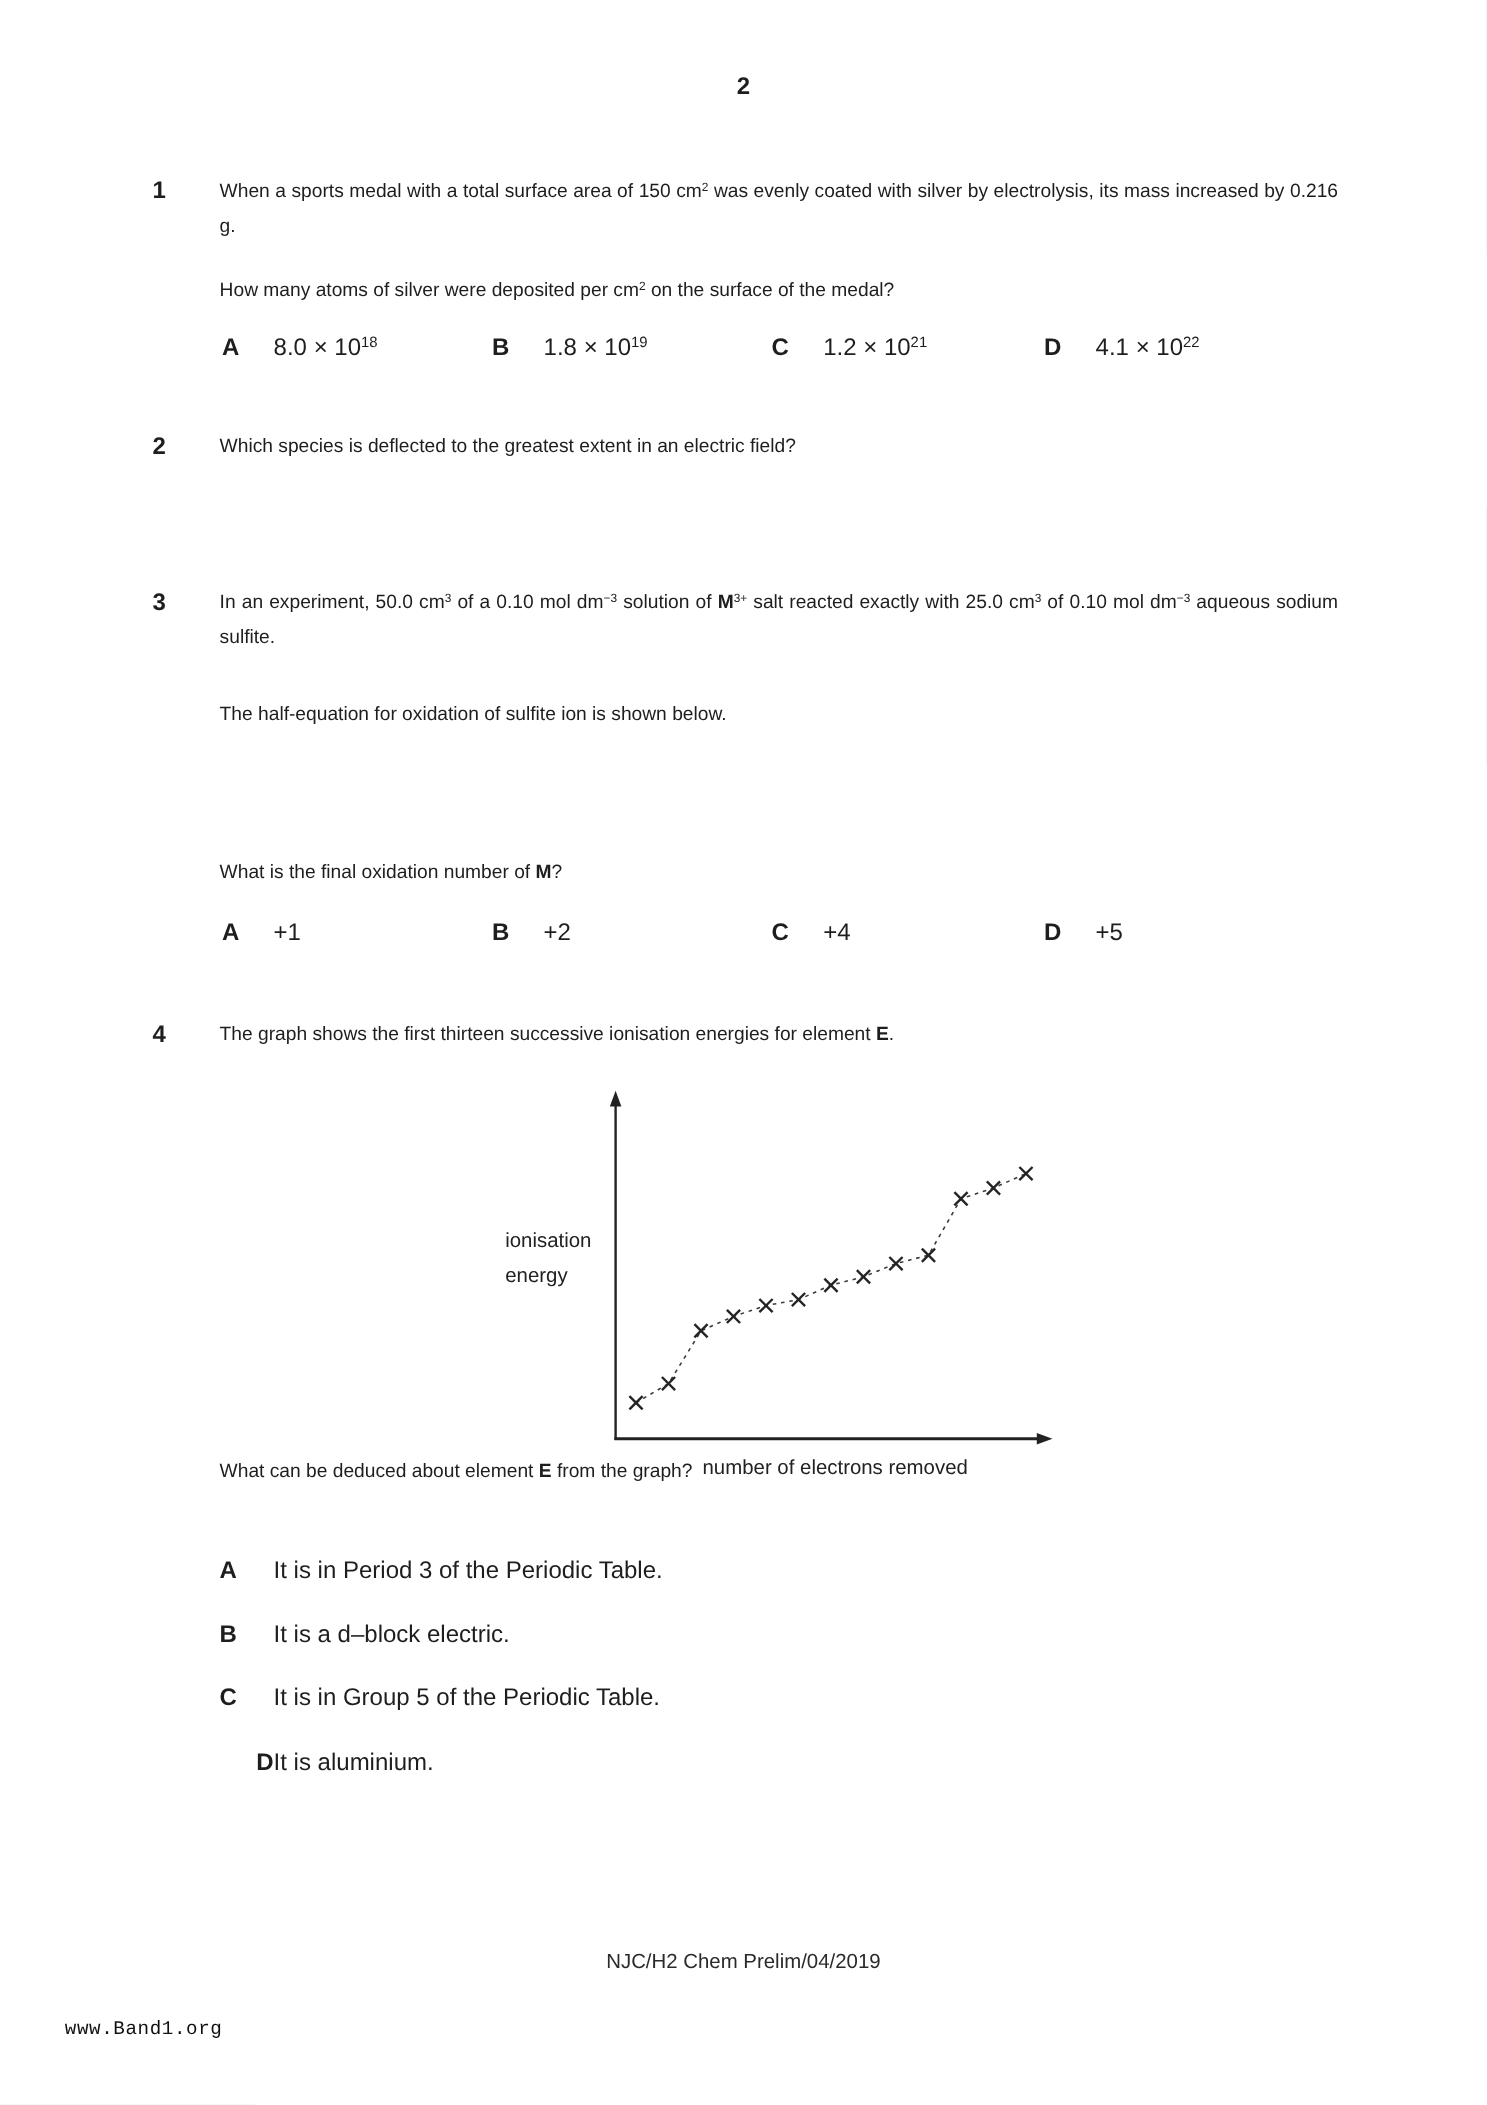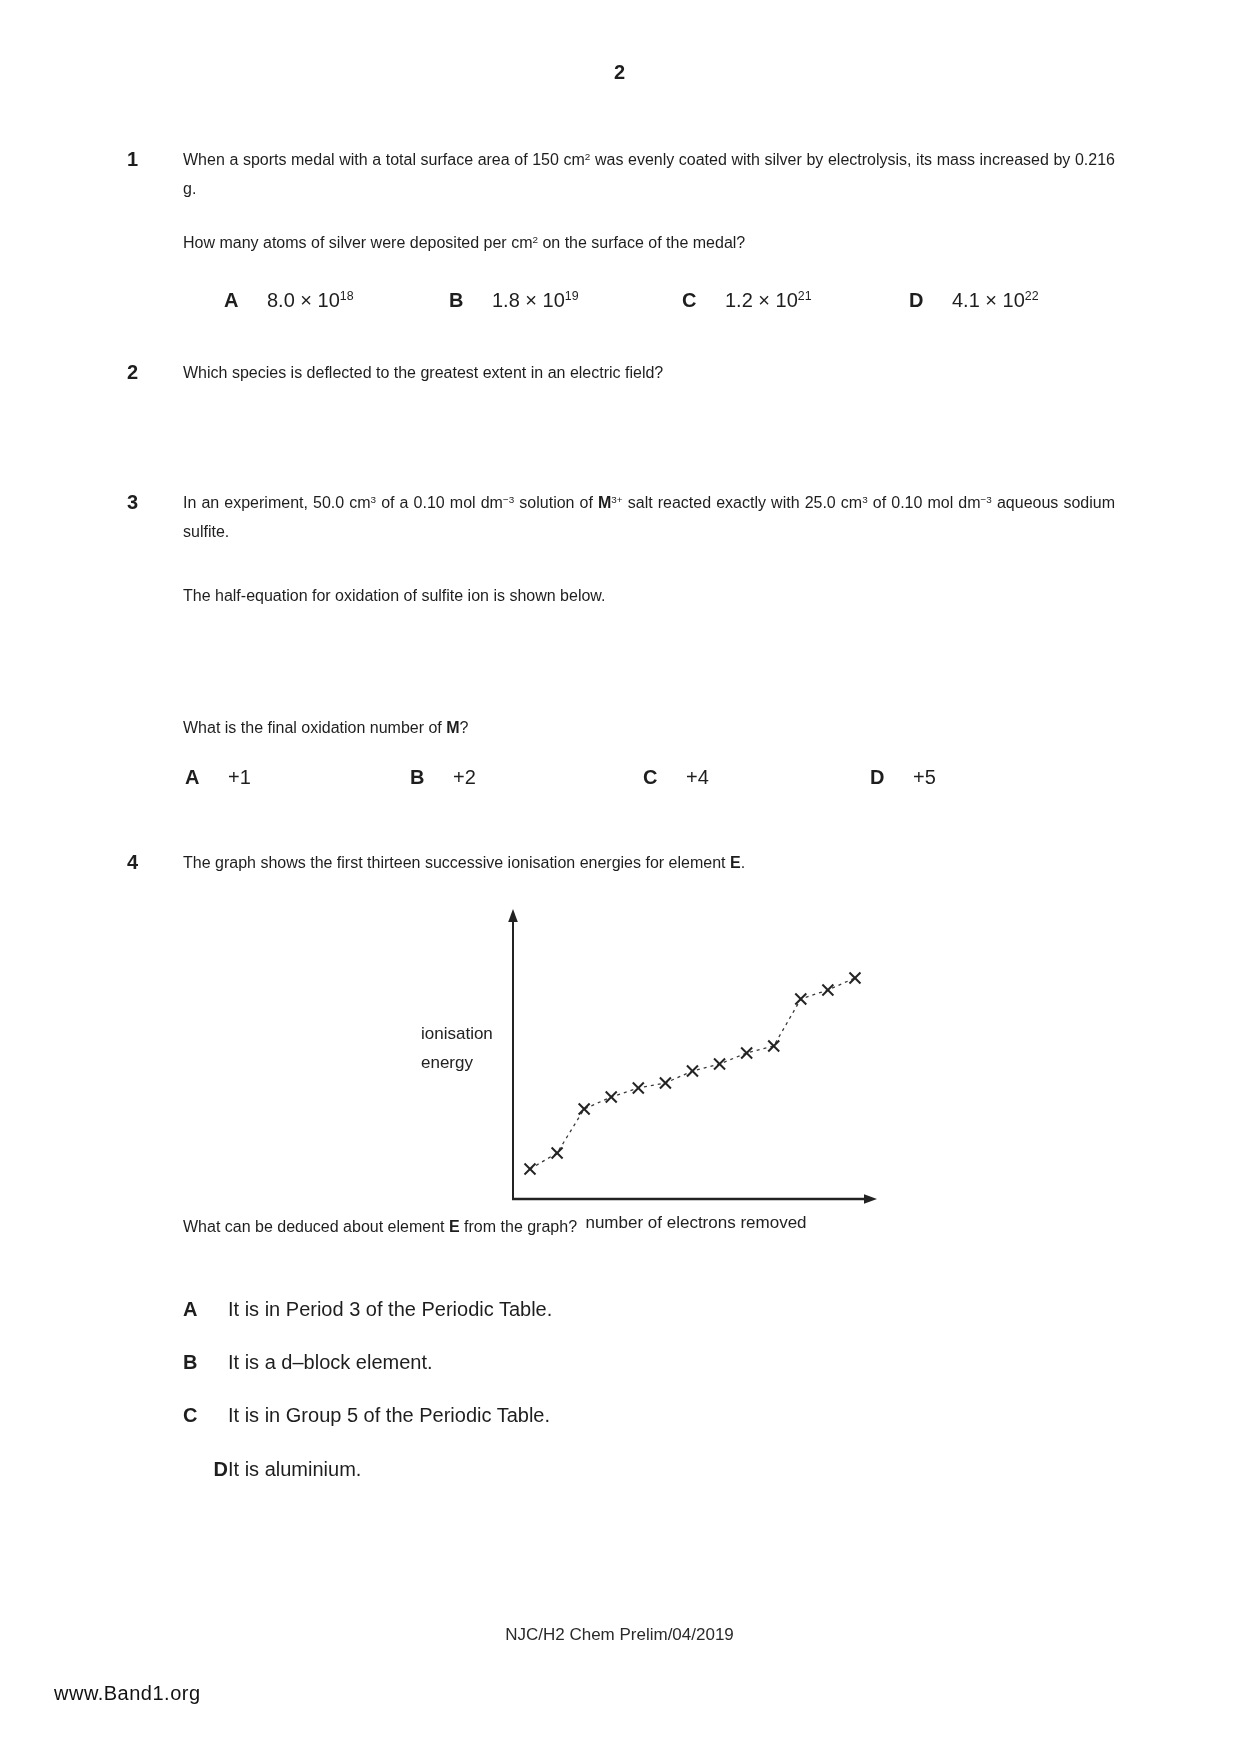--- a/index.html
+++ b/index.html
@@ -18,37 +18,37 @@
   .opt{position:absolute;top:0;font-size:20px;line-height:29px;white-space:nowrap;}
   .opt .opt-letter{font-weight:bold;display:inline-block;min-width:43px;}
   .opt-col-a{left:2px;}
   .opt-col-b{left:227px;}
   .opt-col-c{left:460px;}
   .opt-col-d{left:687px;}
   .vopt{position:absolute;left:183px;font-size:20px;line-height:29px;white-space:nowrap;}
   .vopt .opt-letter{font-weight:bold;display:inline-block;min-width:45px;}
   .equation{left:183px;top:646px;width:932px;text-align:center;font-size:20px;white-space:nowrap;}
   .footer{left:0;top:1625px;width:100%;text-align:center;font-size:17px;color:#2a2a2a;}
-  .watermark{left:54px;top:1682px;font-family:Liberation Sans, sans-serif;font-size:20px;color:#111;letter-spacing:0.5px;}
+  .watermark{left:54px;top:1682px;font-family:Liberation Mono, monospace;font-size:16px;color:#111;letter-spacing:0.5px;}
   sup,sub{font-size:62%;line-height:0;position:relative;vertical-align:baseline;}
   sup{top:-0.55em;}
   sub{top:0.28em;}
   svg text{fill:#222;font-family:"Liberation Sans",sans-serif;}
 </style>
 </head>
 <body>
 
 <div class="page">
 
   <div class="abs page-number">2</div>
 
   <div class="qnum" style="top:145px;">1</div>
   <div class="qtext txt justify" style="top:145px;">When a sports medal with a total surface area of 150 cm<sup>2</sup> was evenly coated with silver by electrolysis, its mass increased by 0.216 g.</div>
   <div class="qtext txt" style="top:228px;">How many atoms of silver were deposited per cm<sup>2</sup> on the surface of the medal?</div>
-  <div class="opts-row" style="top:286px;margin-left:39px;">
+  <div class="opts-row" style="top:276px;">
     <span class="opt opt-col-a"><span class="opt-letter">A</span><span>8.0 × 10<sup>18</sup></span></span>
     <span class="opt opt-col-b"><span class="opt-letter">B</span><span>1.8 × 10<sup>19</sup></span></span>
     <span class="opt opt-col-c"><span class="opt-letter">C</span><span>1.2 × 10<sup>21</sup></span></span>
     <span class="opt opt-col-d"><span class="opt-letter">D</span><span>4.1 × 10<sup>22</sup></span></span>
   </div>
 
   <div class="qnum" style="top:358px;">2</div>
   <div class="qtext txt" style="top:358px;">Which species is deflected to the greatest extent in an electric field?</div>
 
   <div class="qnum" style="top:488px;">3</div>
@@ -101,20 +101,20 @@
         <line x1="449.46" y1="72.5" x2="460.46" y2="83.5" stroke="#242424" stroke-width="2"></line>
         <line x1="449.46" y1="83.5" x2="460.46" y2="72.5" stroke="#242424" stroke-width="2"></line>
       </g>
     <text x="21" y="139" font-size="17">ionisation</text>
     <text x="21" y="168" font-size="17">energy</text>
     <text x="296" y="328" font-size="17" text-anchor="middle">number of electrons removed</text>
   </svg>
 
   <div class="qtext txt" style="top:1212px;">What can be deduced about element <b>E</b> from the graph?</div>
   <div class="vopt" style="top:1295px;"><span class="opt-letter">A</span><span>It is in Period 3 of the Periodic Table.</span></div>
-  <div class="vopt" style="top:1348px;"><span class="opt-letter">B</span><span>It is a d–block element.</span></div>
+  <div class="vopt" style="top:1348px;"><span class="opt-letter">B</span><span>It is a d–block electric.</span></div>
   <div class="vopt" style="top:1401px;"><span class="opt-letter">C</span><span>It is in Group 5 of the Periodic Table.</span></div>
   <div class="vopt" style="top:1455px;text-align:right;"><span class="opt-letter">D</span><span>It is aluminium.</span></div>
 
   <div class="abs footer">NJC/H2 Chem Prelim/04/2019</div>
   <div class="abs watermark">www.Band1.org</div>
 
 </div>
 
 </body></html>

